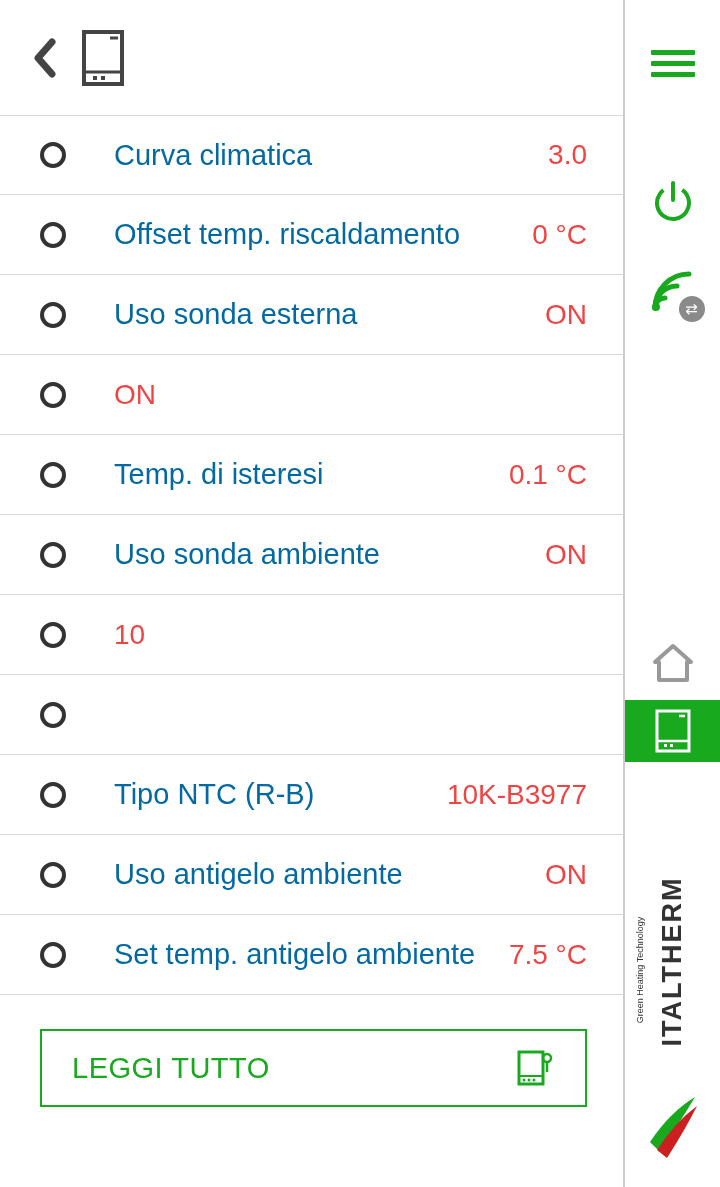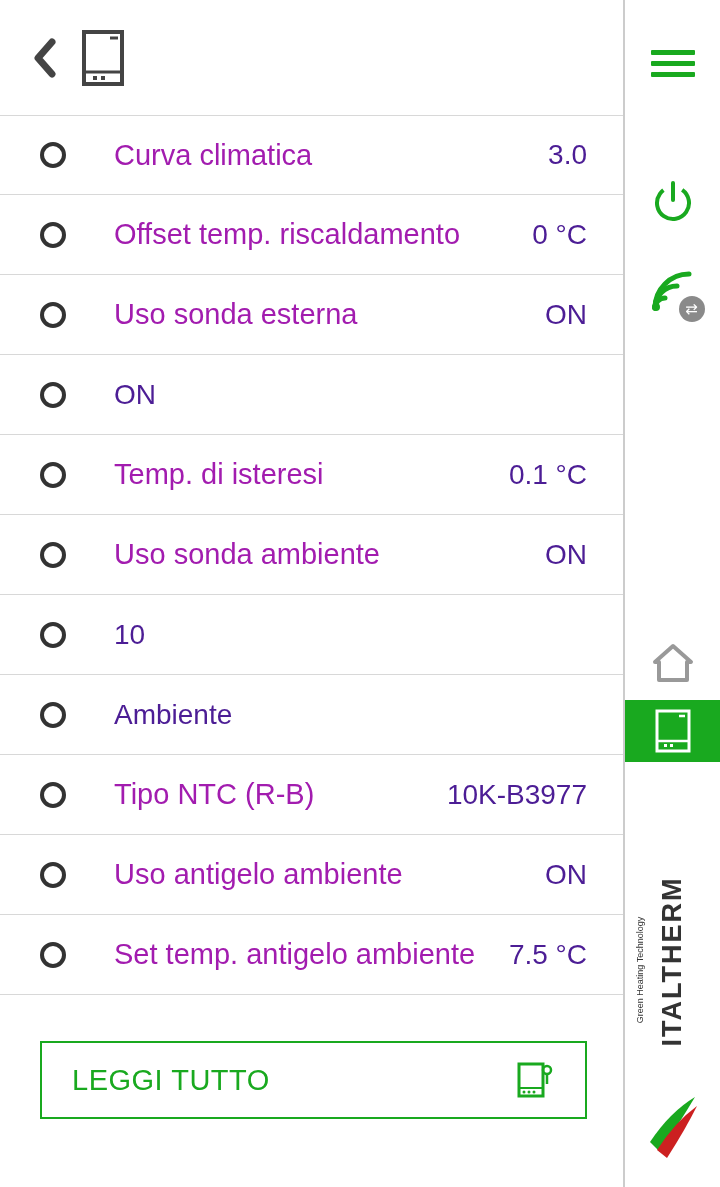--- a/index.html
+++ b/index.html
@@ -13,26 +13,26 @@
 .back-chev { width: 30px; height: 40px; cursor: pointer; }
 .back-chev svg { width: 100%; height: 100%; }
 .boiler-ico { width: 42px; height: 56px; }
 .boiler-ico svg { width: 100%; height: 100%; }
 
 
 .list { }
 .row { display: flex; align-items: center; padding: 0 36px 0 40px; border-bottom: 1px solid #d8d8d8; min-height: 80px; cursor: pointer; }
 .row:first-child { border-top: 1px solid #d8d8d8; }
 .radio { width: 26px; height: 26px; border: 4px solid #333; border-radius: 50%; flex: 0 0 26px; margin-right: 48px; }
-.lbl { flex: 1; font-size: 29px; color: #a21caf; line-height: 1.2; }
-.val { font-size: 28px; color: #4c1d95; font-weight: 400; white-space: nowrap; text-align: right; }
+.lbl { flex: 1; font-size: 29px; color: #0369a1; line-height: 1.2; }
+.val { font-size: 28px; color: #ef4444; font-weight: 400; white-space: nowrap; text-align: right; }
 
 
 .btnbar { padding: 34px 36px 0 40px; }
-.btn { border: 2px solid #19a91f; height: 78px; display: flex; align-items: center; justify-content: space-between; padding: 0 30px; cursor: pointer; margin-top: 12px; }
+.btn { border: 2px solid #19a91f; height: 78px; display: flex; align-items: center; justify-content: space-between; padding: 0 30px; cursor: pointer; }
 .btn-txt { color: #19a91f; font-size: 29px; font-weight: 500; letter-spacing: 0.5px; }
 .btn-ico { width: 40px; height: 40px; }
 .btn-ico svg { width: 100%; height: 100%; }
 
 
 .ham { margin-top: 50px; width: 44px; height: 30px; cursor: pointer; }
 .ham div { height: 5px; background: #19a91f; margin-bottom: 6px; border-radius: 1px; }
 .ham div:last-child { margin-bottom: 0; }
 
 .pwr { margin-top: 100px; width: 42px; height: 42px; cursor: pointer; }
@@ -117,21 +117,20 @@
         <div class="radio"></div>
         <div class="lbl">Uso sonda ambiente</div>
         <div class="val">ON</div>
       </div>
       <div class="row">
         <div class="radio"></div>
         <div class="val">10</div>
       </div>
       <div class="row">
         <div class="radio"></div>
-        <div class="val">Ambiente</div>
       </div>
       <div class="row">
         <div class="radio"></div>
         <div class="lbl">Tipo NTC (R-B)</div>
         <div class="val">10K-B3977</div>
       </div>
       <div class="row">
         <div class="radio"></div>
         <div class="lbl">Uso antigelo ambiente</div>
         <div class="val">ON</div>

